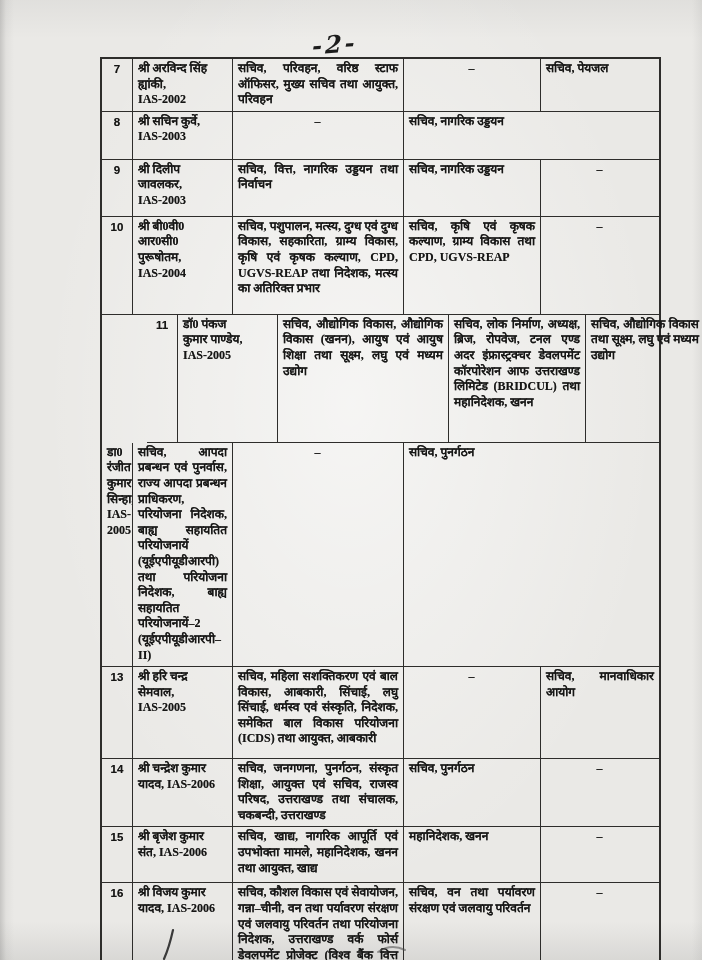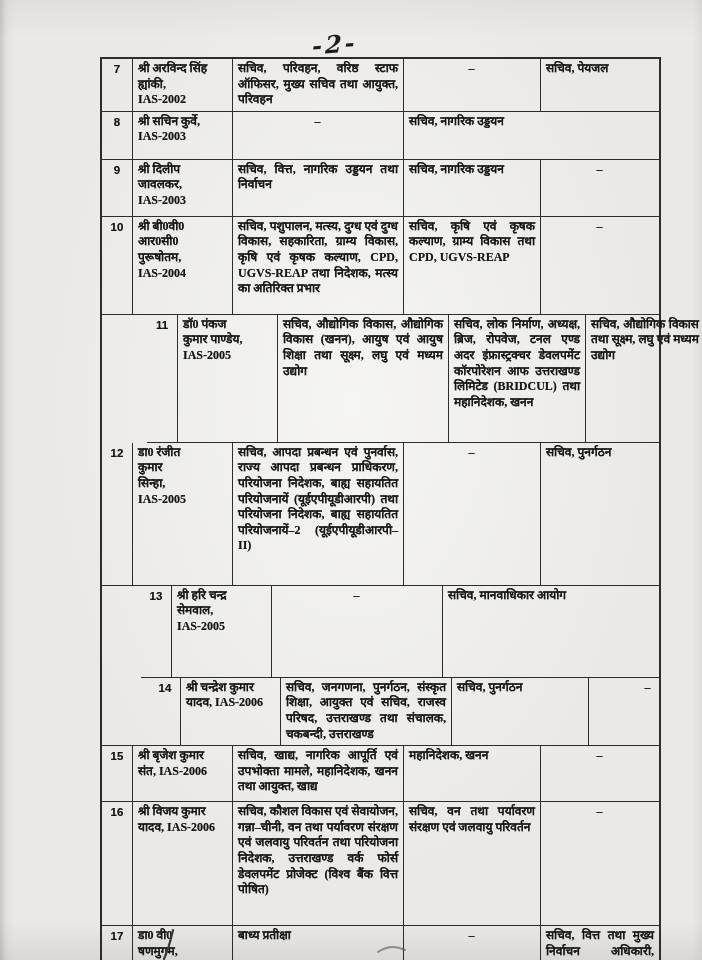--- a/index.html
+++ b/index.html
@@ -98,38 +98,38 @@
     <div class="row" style="min-height: 127px; margin-left: 45px;">
     <div class="cell c-sno">11</div>
     <div class="cell c-name">डॉ0 पंकज
 कुमार पाण्डेय,
 IAS-2005</div>
     <div class="cell c-charge">सचिव, औद्योगिक विकास, औद्योगिक विकास (खनन), आयुष एवं आयुष शिक्षा तथा सूक्ष्म, लघु एवं मध्यम उद्योग</div>
     <div class="cell c-remark">सचिव, लोक निर्माण, अध्यक्ष, ब्रिज, रोपवेज, टनल एण्ड अदर इंफ्रास्ट्रक्चर डेवलपमेंट कॉरपोरेशन आफ उत्तराखण्ड लिमिटेड (BRIDCUL) तथा महानिदेशक, खनन</div>
     <div class="cell c-note">सचिव, औद्योगिक विकास तथा सूक्ष्म, लघु एवं मध्यम उद्योग</div>
   </div>
     <div class="row" style="min-height: 142px;">
-    <div class="cell c-sno">12</div>
     <div class="cell c-name">डा0 रंजीत
 कुमार
 सिन्हा,
 IAS-2005</div>
     <div class="cell c-charge">सचिव, आपदा प्रबन्धन एवं पुनर्वास, राज्य आपदा प्रबन्धन प्राधिकरण, परियोजना निदेशक, बाह्य सहायतित परियोजनायें (यूईएपीयूडीआरपी) तथा परियोजना निदेशक, बाह्य सहायतित परियोजनायें–2 (यूईएपीयूडीआरपी–II)</div>
     <div class="cell c-note dash">–</div>
     <div class="cell c-remark">सचिव, पुनर्गठन</div>
   </div>
-    <div class="row" style="min-height: 91px; margin-left: 39px;">
+    <div class="row" style="min-height: 91px;">
     <div class="cell c-sno">13</div>
     <div class="cell c-name">श्री हरि चन्द्र
 सेमवाल,
 IAS-2005</div>
+    <div class="cell c-charge">सचिव, महिला सशक्तिकरण एवं बाल विकास, आबकारी, सिंचाई, लघु सिंचाई, धर्मस्व एवं संस्कृति, निदेशक, समेकित बाल विकास परियोजना (ICDS) तथा आयुक्त, आबकारी</div>
     <div class="cell c-note dash">–</div>
     <div class="cell c-remark">सचिव, मानवाधिकार आयोग</div>
   </div>
-    <div class="row" style="min-height: 62px; padding-left: 48px;">
+    <div class="row" style="min-height: 62px;">
     <div class="cell c-sno">14</div>
     <div class="cell c-name">श्री चन्द्रेश कुमार
 यादव, IAS-2006</div>
     <div class="cell c-charge">सचिव, जनगणना, पुनर्गठन, संस्कृत शिक्षा, आयुक्त एवं सचिव, राजस्व परिषद, उत्तराखण्ड तथा संचालक, चकबन्दी, उत्तराखण्ड</div>
     <div class="cell c-note">सचिव, पुनर्गठन</div>
     <div class="cell c-remark dash">–</div>
   </div>
     <div class="row" style="min-height: 55px;">
     <div class="cell c-sno">15</div>
     <div class="cell c-name">श्री बृजेश कुमार

